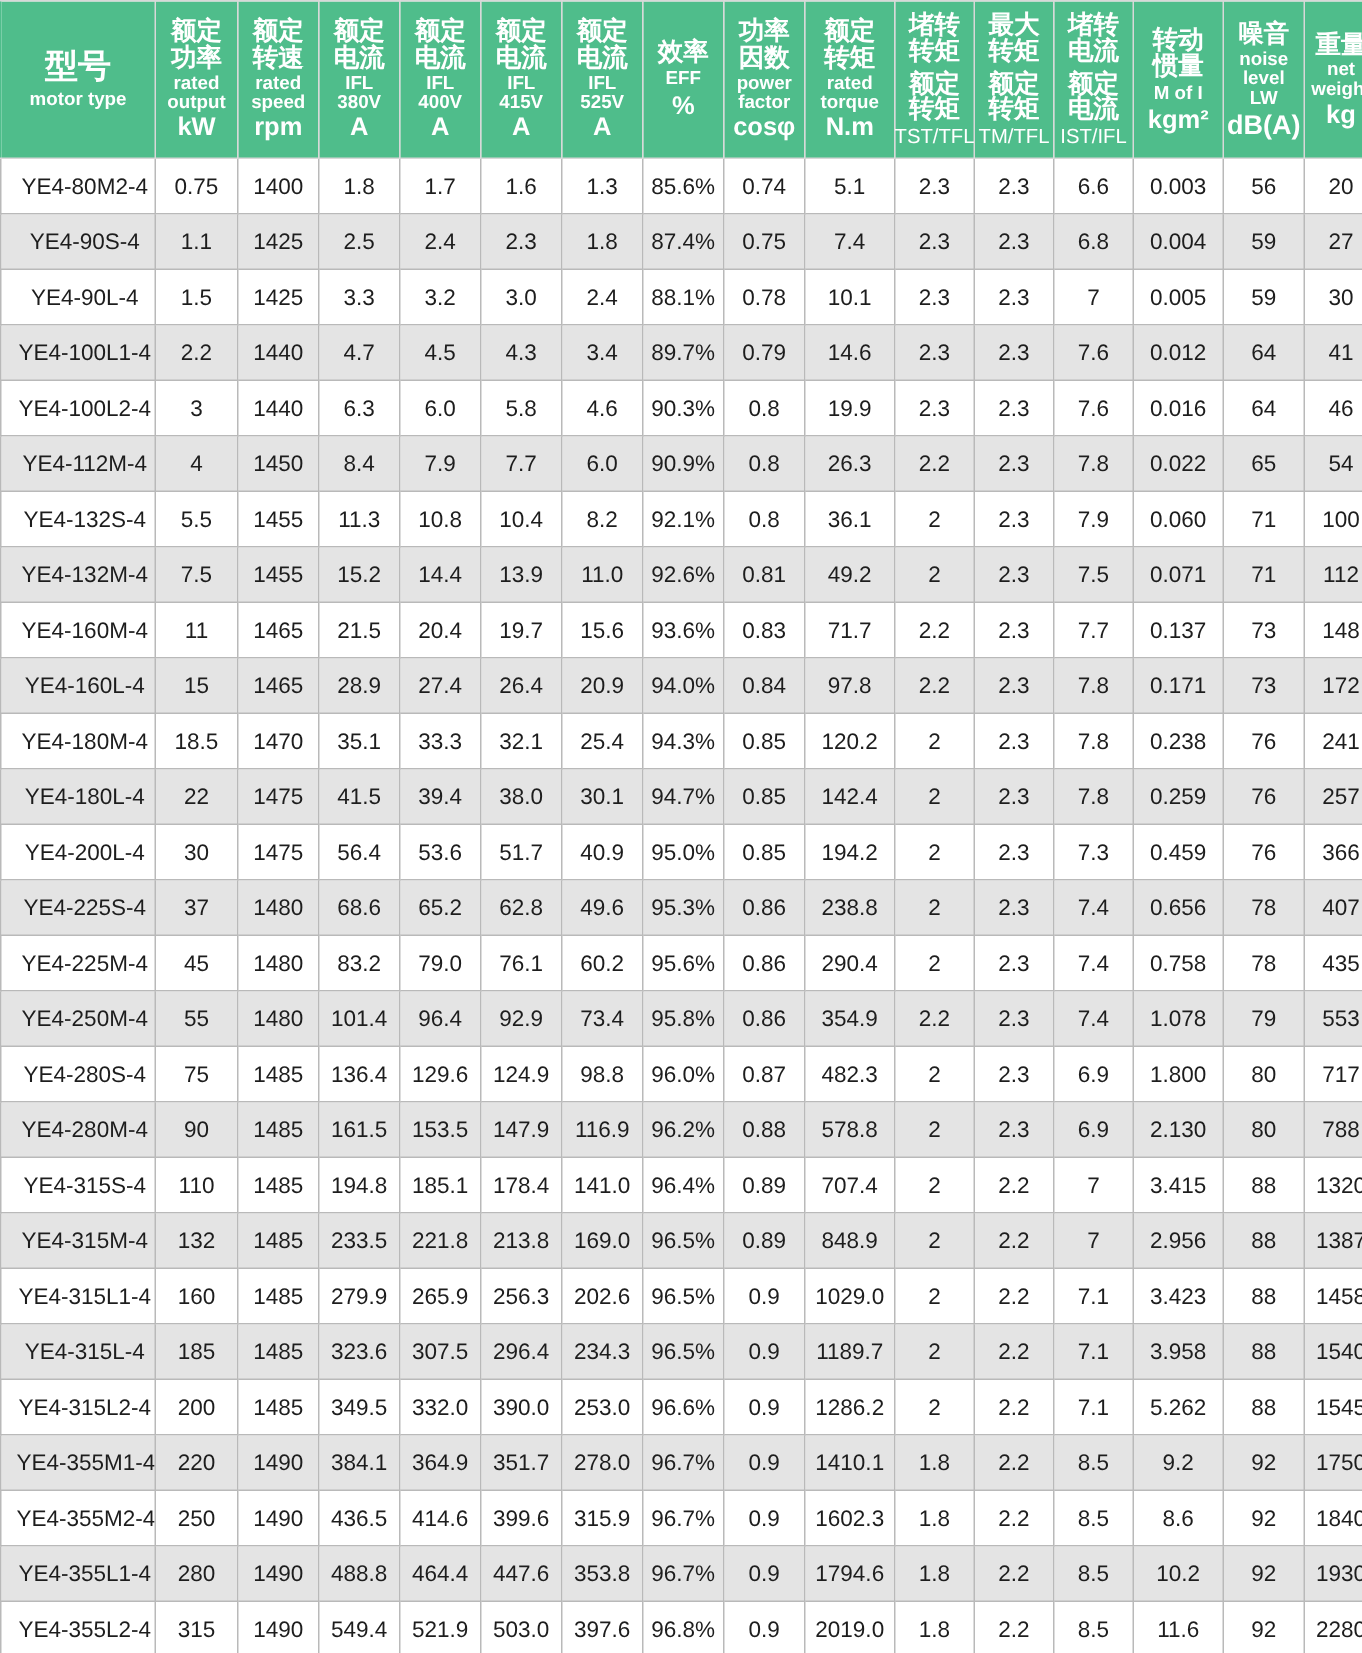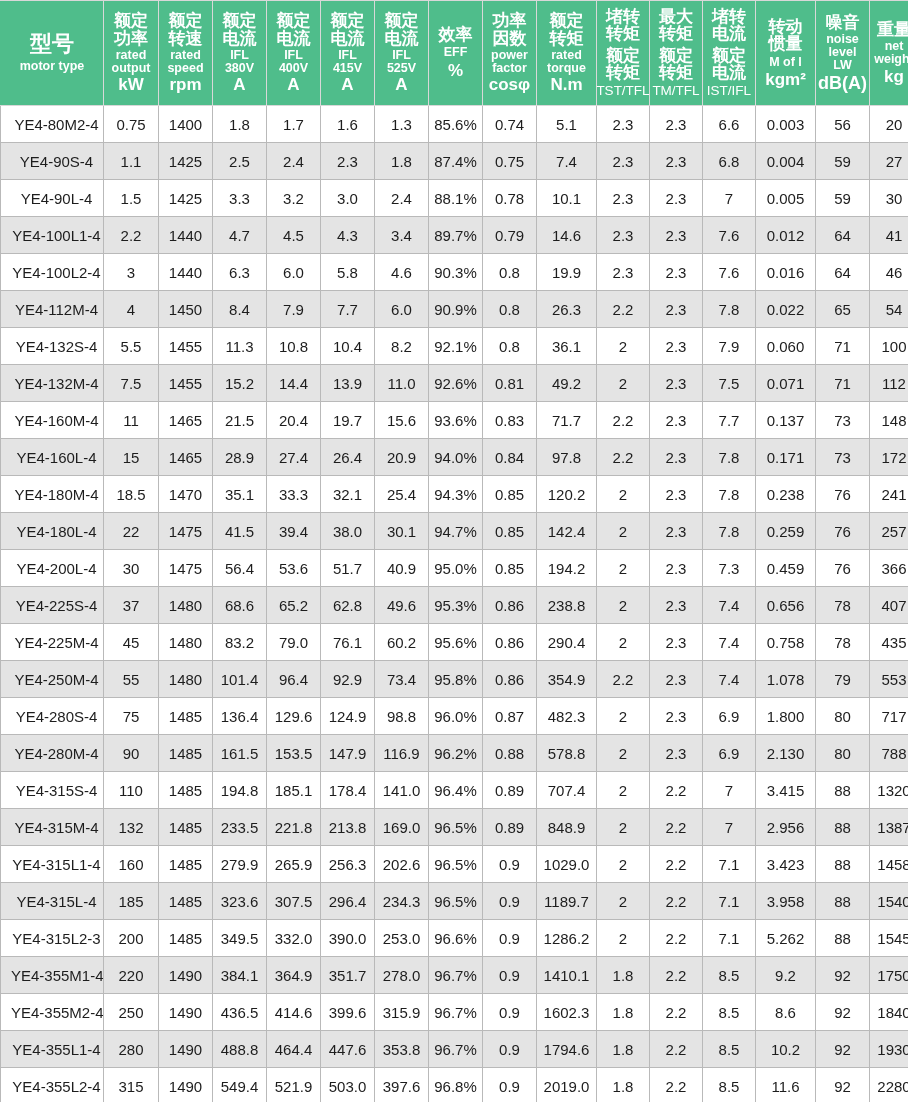--- a/index.html
+++ b/index.html
@@ -715,21 +715,21 @@
         <td>0.9</td>
         <td>1189.7</td>
         <td>2</td>
         <td>2.2</td>
         <td>7.1</td>
         <td>3.958</td>
         <td>88</td>
         <td>1540</td>
       </tr>
       <tr class="odd">
-        <td class="model">YE4-315L2-3</td>
+        <td class="model">YE4-315L2-4</td>
         <td>200</td>
         <td>1485</td>
         <td>349.5</td>
         <td>332.0</td>
         <td>390.0</td>
         <td>253.0</td>
         <td>96.6%</td>
         <td>0.9</td>
         <td>1286.2</td>
         <td>2</td>

